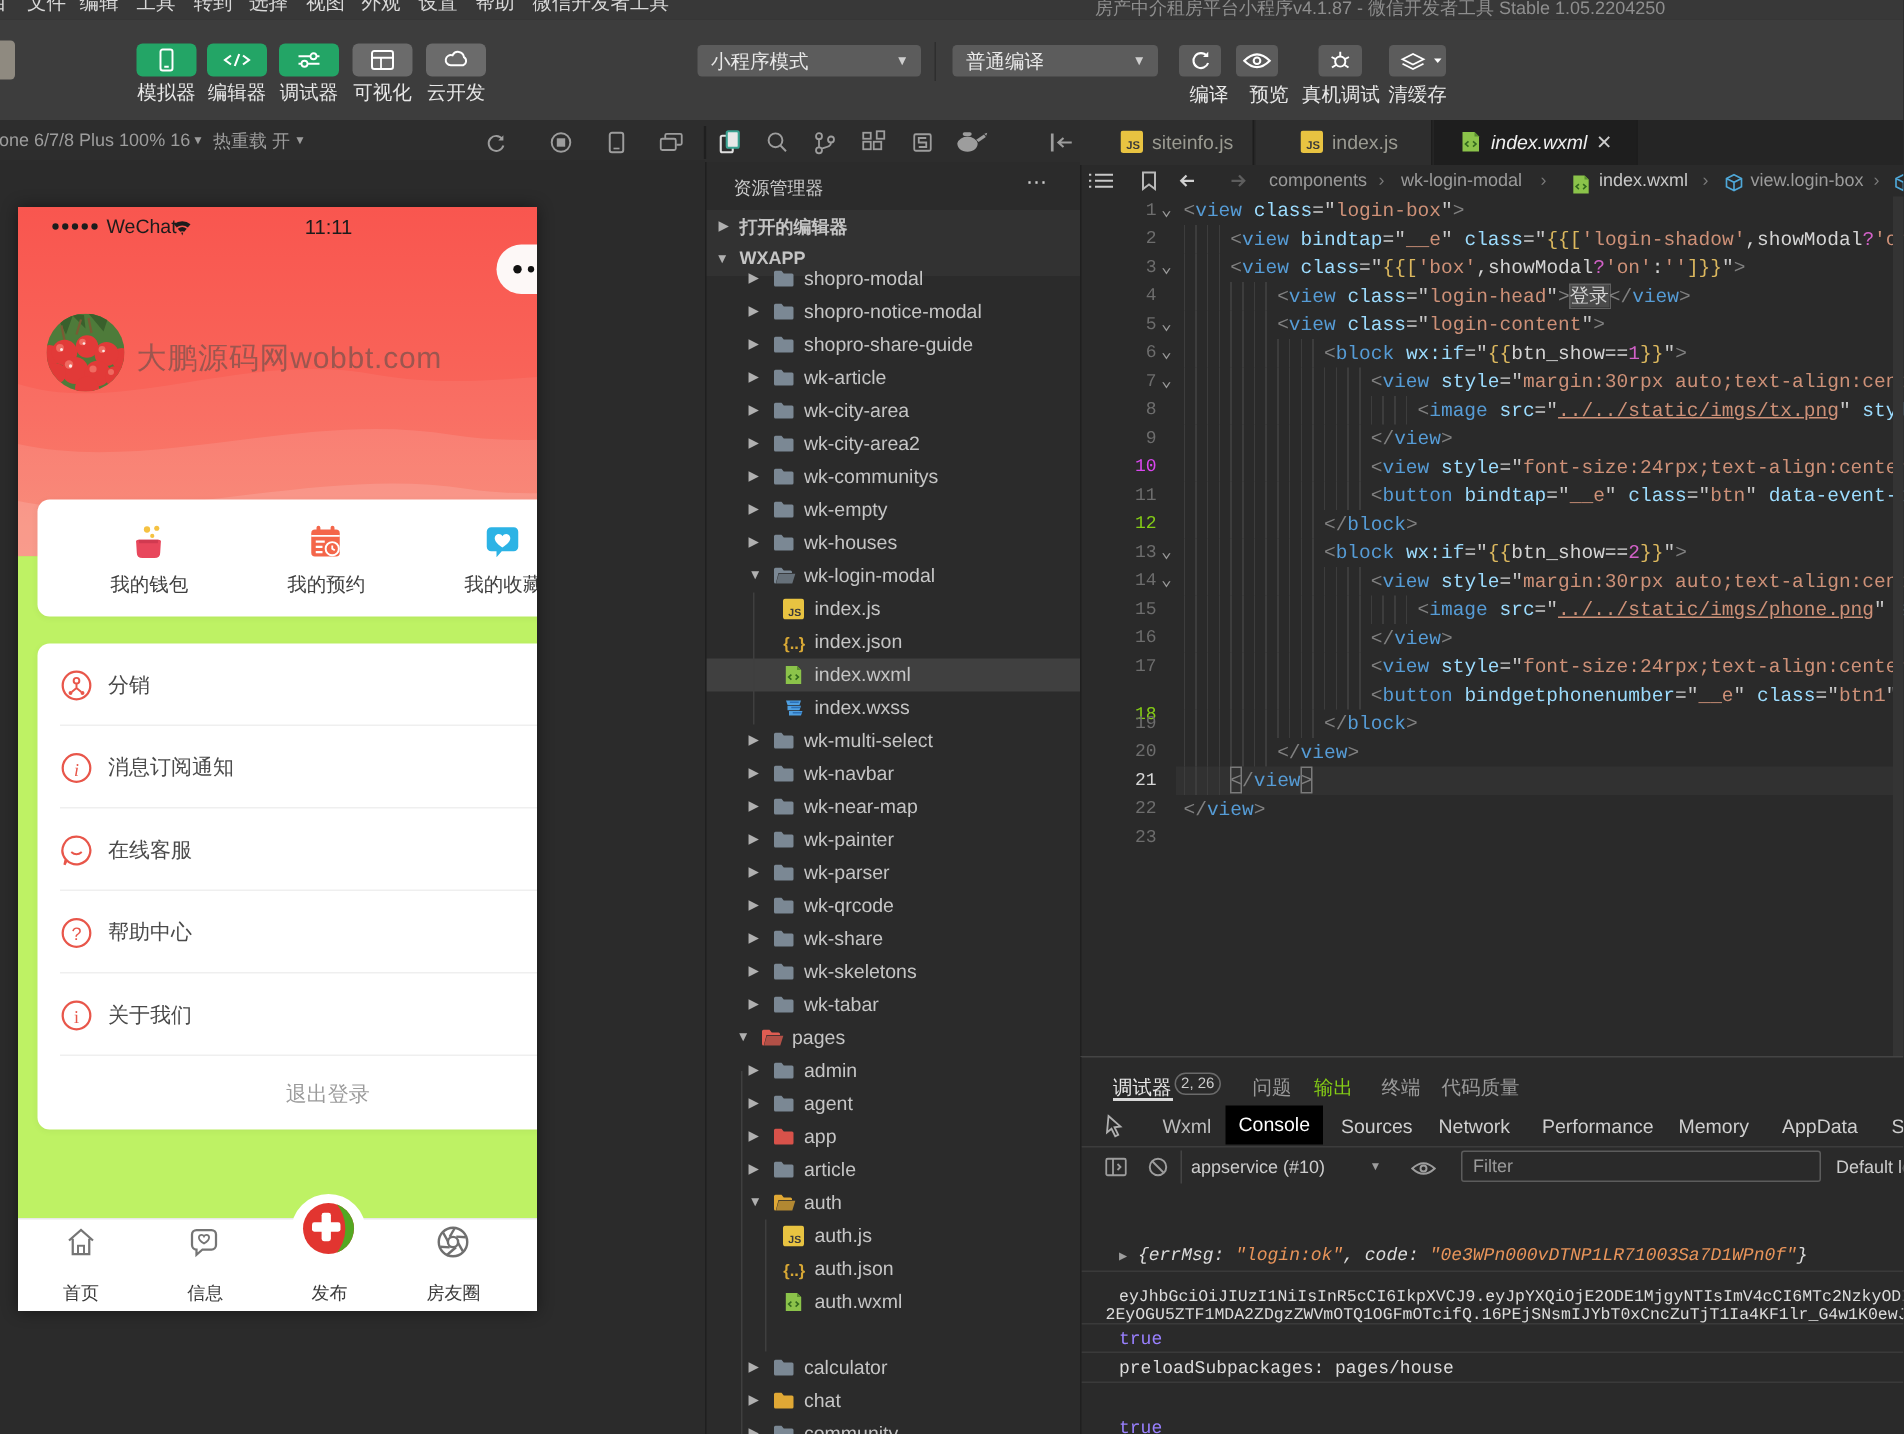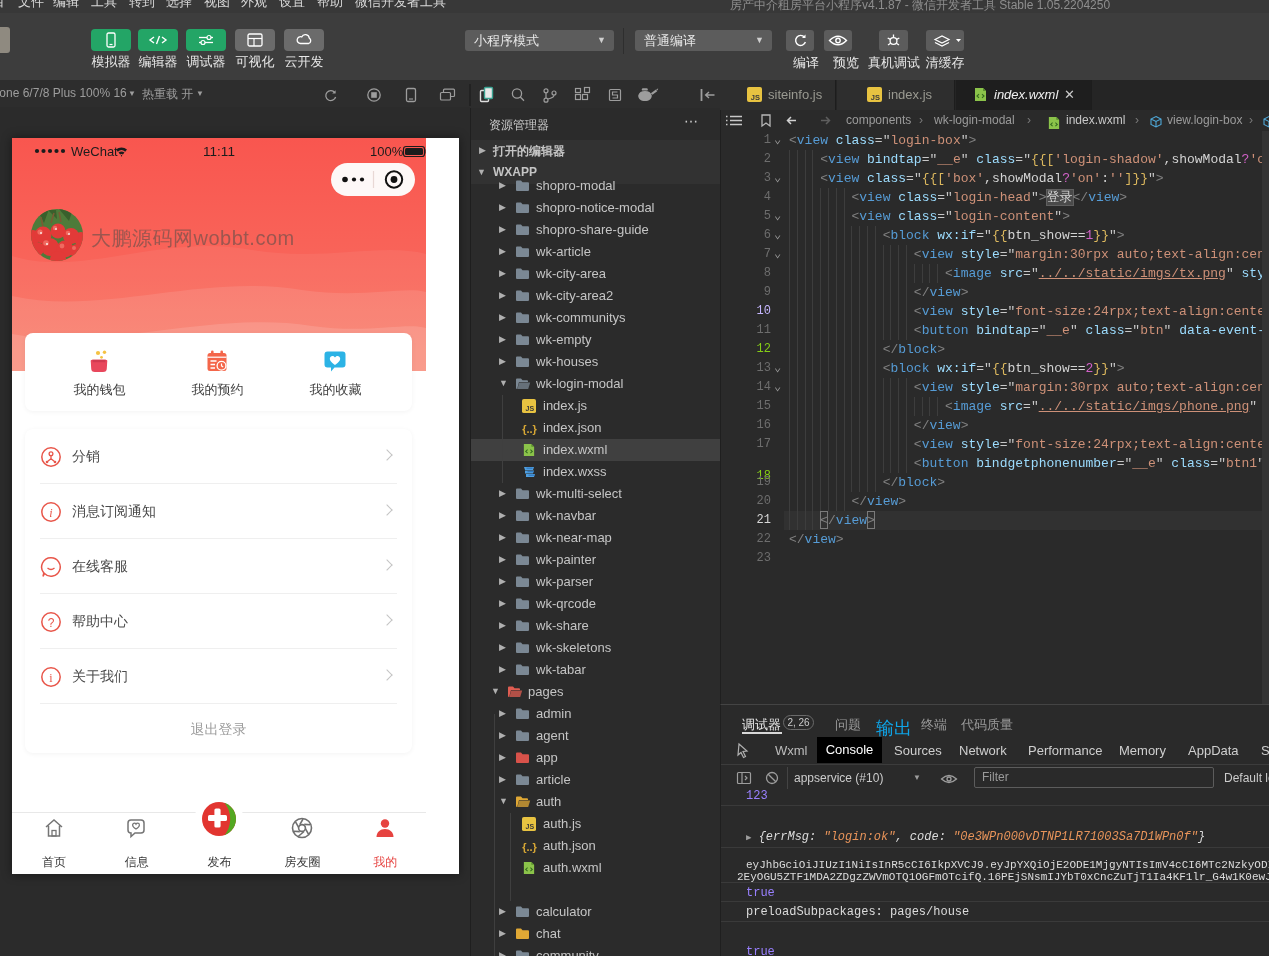--- a/index.html
+++ b/index.html
@@ -40,21 +40,21 @@
 .fold{position:absolute;left:53px;color:#9a9a9a;font-size:12px}
 .cl{position:absolute;left:68px;height:19px;line-height:19px;white-space:pre}
 .t{color:#808080}.n{color:#569cd6}.a{color:#9cdcfe}.q{color:#c8c8c8}.s{color:#ce9178}
 .b{color:#dcb85e}.m{color:#d161c7}.w{color:#d4d4d4}.su{color:#ce9178;text-decoration:underline}
 
 #crumb{position:absolute;left:0;top:0;width:548px;height:21px;font-size:12px;color:#9b9b9b;white-space:nowrap;overflow:hidden}
 
 .dlog{position:absolute;left:0;width:549px;font-family:"Liberation Mono",monospace;font-size:12px;color:#dcdcdc;white-space:nowrap;border-bottom:1px solid #3a3a3a;overflow:hidden}
 .num{color:#9980ff}
 
-#phone{position:absolute;left:12px;top:31px;width:447px;height:736px;background:#ffffff;overflow:hidden;box-shadow:0 0 10px rgba(0,0,0,.45)}
+#phone{position:absolute;left:12px;top:31px;width:346px;height:736px;background:#bef264;overflow:hidden;box-shadow:0 0 10px rgba(0,0,0,.45)}
 .pcard{position:absolute;left:13px;width:387px;background:#fff;border-radius:8px;box-shadow:0 1px 5px rgba(0,0,0,.05)}
 .mrow{position:absolute;left:0;width:387px;height:55px}
 .mrow .mt{position:absolute;left:47px;top:19px;font-size:14px;color:#4a4a4a}
 .chev{position:absolute;right:21px;top:22px;width:8px;height:8px;border-top:1.5px solid #c4c4c4;border-right:1.5px solid #c4c4c4;transform:rotate(45deg)}
 .mdiv{position:absolute;left:15px;width:357px;height:1px;background:#efefef}
 .g3{position:absolute;top:0;width:129px;text-align:center}
 .g3 .glab{position:absolute;top:48px;width:129px;text-align:center;font-size:13px;color:#3f3f3f}
 .tabitem{position:absolute;top:0;width:83px;text-align:center}
 .tabitem .tlab{position:absolute;top:40px;width:83px;text-align:center;font-size:12px;color:#3a3a3a}
 </style></head><body>
@@ -581,21 +581,21 @@
 <div class="ln" style="top:97px;color:#6d6d6d">6</div>
 <div class="fold" style="top:96px">⌄</div>
 <div class="cl" style="top:95px;background-image:repeating-linear-gradient(to right,#3d3d3d 0,#3d3d3d 1px,transparent 1px,transparent 7.8px);background-size:89.6px 19px;background-repeat:no-repeat;"><span class="w">            </span><span class="t">&lt;</span><span class="n">block</span><span class="w"> </span><span class="a">wx:if</span><span class="q">="</span><span class="b">{{</span><span class="w">btn_show==</span><span class="m">1</span><span class="b">}}</span><span class="q">"</span><span class="t">&gt;</span></div>
 <div class="ln" style="top:116px;color:#6d6d6d">7</div>
 <div class="fold" style="top:115px">⌄</div>
 <div class="cl" style="top:114px;background-image:repeating-linear-gradient(to right,#3d3d3d 0,#3d3d3d 1px,transparent 1px,transparent 7.8px);background-size:120.8px 19px;background-repeat:no-repeat;"><span class="w">                </span><span class="t">&lt;</span><span class="n">view</span><span class="w"> </span><span class="a">style</span><span class="q">="</span><span class="s">margin:30rpx auto;text-align:center;width:150rpx;height:150rpx</span></div>
 <div class="ln" style="top:135px;color:#6d6d6d">8</div>
 <div class="cl" style="top:133px;background-image:repeating-linear-gradient(to right,#3d3d3d 0,#3d3d3d 1px,transparent 1px,transparent 7.8px);background-size:152.0px 19px;background-repeat:no-repeat;"><span class="w">                    </span><span class="t">&lt;</span><span class="n">image</span><span class="w"> </span><span class="a">src</span><span class="q">="</span><span class="su">../../static/imgs/tx.png</span><span class="q">"</span><span class="w"> </span><span class="a">style</span></div>
 <div class="ln" style="top:154px;color:#6d6d6d">9</div>
 <div class="cl" style="top:152px;background-image:repeating-linear-gradient(to right,#3d3d3d 0,#3d3d3d 1px,transparent 1px,transparent 7.8px);background-size:120.8px 19px;background-repeat:no-repeat;"><span class="w">                </span><span class="t">&lt;/</span><span class="n">view</span><span class="t">&gt;</span></div>
-<div class="ln" style="top:173px;color:#c4b5fd">10</div>
+<div class="ln" style="top:173px;color:#d946ef">10</div>
 <div class="cl" style="top:171px;background-image:repeating-linear-gradient(to right,#3d3d3d 0,#3d3d3d 1px,transparent 1px,transparent 7.8px);background-size:120.8px 19px;background-repeat:no-repeat;"><span class="w">                </span><span class="t">&lt;</span><span class="n">view</span><span class="w"> </span><span class="a">style</span><span class="q">="</span><span class="s">font-size:24rpx;text-align:center;color:#999999</span></div>
 <div class="ln" style="top:192px;color:#6d6d6d">11</div>
 <div class="cl" style="top:190px;background-image:repeating-linear-gradient(to right,#3d3d3d 0,#3d3d3d 1px,transparent 1px,transparent 7.8px);background-size:120.8px 19px;background-repeat:no-repeat;"><span class="w">                </span><span class="t">&lt;</span><span class="n">button</span><span class="w"> </span><span class="a">bindtap</span><span class="q">="</span><span class="s">__e</span><span class="q">"</span><span class="w"> </span><span class="a">class</span><span class="q">="</span><span class="s">btn</span><span class="q">"</span><span class="w"> </span><span class="a">data-event-opts</span></div>
 <div class="ln" style="top:211px;color:#84cc16">12</div>
 <div class="cl" style="top:209px;background-image:repeating-linear-gradient(to right,#3d3d3d 0,#3d3d3d 1px,transparent 1px,transparent 7.8px);background-size:89.6px 19px;background-repeat:no-repeat;"><span class="w">            </span><span class="t">&lt;/</span><span class="n">block</span><span class="t">&gt;</span></div>
 <div class="ln" style="top:230px;color:#6d6d6d">13</div>
 <div class="fold" style="top:229px">⌄</div>
 <div class="cl" style="top:228px;background-image:repeating-linear-gradient(to right,#3d3d3d 0,#3d3d3d 1px,transparent 1px,transparent 7.8px);background-size:89.6px 19px;background-repeat:no-repeat;"><span class="w">            </span><span class="t">&lt;</span><span class="n">block</span><span class="w"> </span><span class="a">wx:if</span><span class="q">="</span><span class="b">{{</span><span class="w">btn_show==</span><span class="m">2</span><span class="b">}}</span><span class="q">"</span><span class="t">&gt;</span></div>
 <div class="ln" style="top:249px;color:#6d6d6d">14</div>
 <div class="fold" style="top:248px">⌄</div>
@@ -620,21 +620,21 @@
 <div class="abs" style="left:99.2px;top:380px;width:8px;height:18px;border:1px solid #7a7a7a"></div>
 <div class="abs" style="left:146.0px;top:380px;width:8px;height:18px;border:1px solid #7a7a7a"></div>
 </div>
 <div class="abs" style="left:541px;top:21px;width:8px;height:573px;background:#343434"></div>
 </div>
 <div class="abs" id="debug">
 <div class="abs" style="left:21px;top:11px;font-size:13px;color:#e8e8e8">调试器</div>
 <div class="abs" style="left:21px;top:27px;width:40px;height:2px;background:#d8d8d8"></div>
 <div class="abs" style="left:62px;top:10px;width:31px;height:15px;border:1px solid #6a6a6a;border-radius:8px;font-size:10px;color:#cccccc;text-align:center;line-height:14px">2, 26</div>
 <div class="abs" style="left:114px;top:11px;font-size:13px;color:#9a9a9a">问题</div>
-<div class="abs" style="left:155px;top:11px;font-size:18px;color:#0ea5e9">输出</div>
+<div class="abs" style="left:155px;top:11px;font-size:13px;color:#84cc16">输出</div>
 <div class="abs" style="left:200px;top:11px;font-size:13px;color:#9a9a9a">终端</div>
 <div class="abs" style="left:240px;top:11px;font-size:13px;color:#9a9a9a">代码质量</div>
 <svg width="20" height="20" viewBox="0 0 20 20" style="position:absolute;left:12px;top:36px">
       <path d="M6 3l8 7-4 .5 2.5 5-2 1-2.5-5L5 14z" fill="none" stroke="#b0b0b0" stroke-width="1.2"></path>
     </svg>
 <div class="abs" style="left:54px;top:38px;font-size:13px;color:#bcbcbc">Wxml</div>
 <div class="abs" style="left:96px;top:32px;width:65px;height:26px;background:#000;color:#fff;font-size:13px;text-align:center;line-height:26px">Console</div>
 <div class="abs" style="left:173px;top:38px;font-size:13px;color:#cfcfcf;white-space:nowrap">Sources</div>
 <div class="abs" style="left:238px;top:38px;font-size:13px;color:#cfcfcf;white-space:nowrap">Network</div>
 <div class="abs" style="left:307px;top:38px;font-size:13px;color:#cfcfcf;white-space:nowrap">Performance</div>
@@ -653,21 +653,20 @@
     </svg>
 <div class="abs" style="left:66px;top:62px;width:1px;height:22px;background:#444"></div>
 <div class="abs" style="left:73px;top:66px;font-size:12px;color:#cccccc">appservice (#10)</div>
 <div class="abs" style="left:192px;top:68px;font-size:8px;color:#9d9d9d">▼</div>
 <svg width="20" height="16" viewBox="0 0 20 16" style="position:absolute;left:218px;top:66px">
       <path d="M2.5 8q7.5-7 15 0q-7.5 7-15 0z" fill="none" stroke="#9d9d9d" stroke-width="1.3"></path>
       <circle cx="10" cy="8" r="2" fill="none" stroke="#9d9d9d" stroke-width="1.3"></circle>
     </svg>
 <div class="abs" style="left:253px;top:62px;width:240px;height:21px;border:1px solid #5c5c5c;border-radius:2px;font-size:12px;color:#9a9a9a;line-height:19px;padding-left:7px">Filter</div>
 <div class="abs" style="left:503px;top:66px;font-size:12px;color:#cccccc;white-space:nowrap">Default le</div>
-<div class="dlog" style="top:82px;height:19px;line-height:17px;padding-top:1px"><span class="num" style="margin-left:25px">123</span></div>
 <div class="dlog" style="top:123px;height:20px;line-height:17px;padding-top:1px"><span style="margin-left:25px;font-style:italic"><span style="color:#9d9d9d;font-style:normal;font-size:9px">▶</span> <span style="color:#dcdcdc">{errMsg: </span><span style="color:#e8945a">"login:ok"</span><span style="color:#dcdcdc">, code: </span><span style="color:#e8945a">"0e3WPn000vDTNP1LR71003Sa7D1WPn0f"</span><span style="color:#dcdcdc">}</span></span></div>
 <div class="dlog" style="top:144px;height:34px;line-height:12px;padding-top:1px">
       <div style="font-size:11px;line-height:12px;padding-top:9px"><span style="margin-left:25px">eyJhbGciOiJIUzI1NiIsInR5cCI6IkpXVCJ9.eyJpYXQiOjE2ODE1MjgyNTIsImV4cCI6MTc2NzkyODIs</span><br><span style="margin-left:16px">2EyOGU5ZTF1MDA2ZDgzZWVmOTQ1OGFmOTcifQ.16PEjSNsmIJYbT0xCncZuTjT1Ia4KF1lr_G4w1K0ewJ</span></div>
     </div>
 <div class="dlog" style="top:179px;height:18px;line-height:16px;padding-top:1px"><span class="num" style="margin-left:25px">true</span></div>
 <div class="dlog" style="top:198px;height:19px;line-height:17px;padding-top:1px"><span style="margin-left:25px">preloadSubpackages: pages/house</span></div>
 <div class="dlog" style="top:238px;height:19px;line-height:17px;padding-top:1px"><span class="num" style="margin-left:25px">true</span></div>
 </div>
 <div class="abs" id="simarea">
 <div id="phone">

